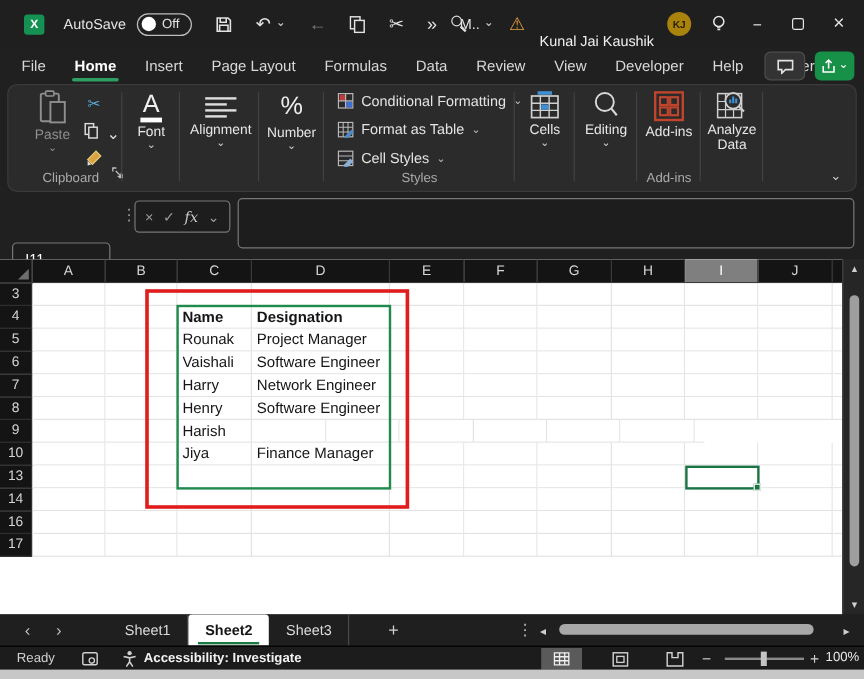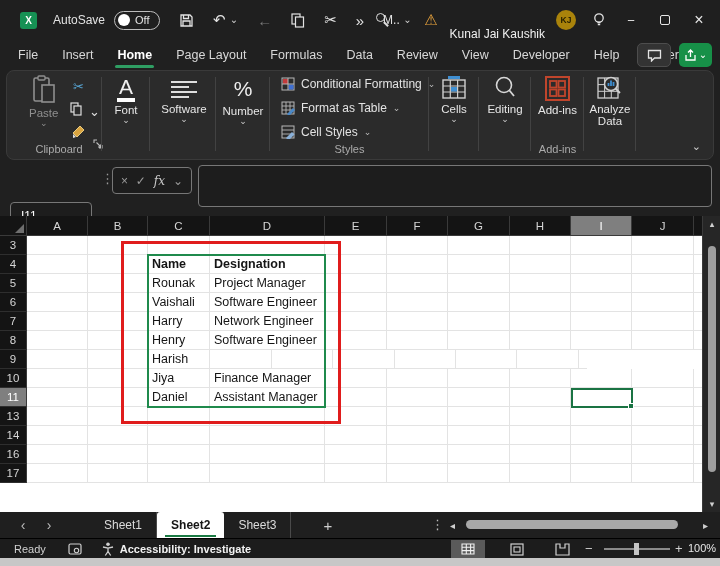--- a/index.html
+++ b/index.html
@@ -169,22 +169,22 @@
       <div class="win-btn">
           <div class="max-box"></div>
         </div>
       <div class="win-btn" style="font-size:16px;margin-right:4px;">×</div>
     </div>
   </div>
 
   <div class="menubar">
     <div style="display:flex;align-items:center;">
         <div class="rtab">File</div>
+        <div class="rtab active">Home</div>
         <div class="rtab">Insert</div>
-        <div class="rtab active">Home</div>
         <div class="rtab">Page Layout</div>
         <div class="rtab">Formulas</div>
         <div class="rtab">Data</div>
         <div class="rtab">Review</div>
         <div class="rtab">View</div>
         <div class="rtab">Developer</div>
         <div class="rtab">Help</div>
         <div class="rtab">Power Pivot</div>
       </div>
     <div class="mb-right">
@@ -248,21 +248,21 @@
     <div class="rdiv" style="left:142px;"></div>
 
     <div class="rg" style="left:144px;width:66px;">
       <div class="big-btn" style="left:0;top:4px;width:66px;">
         <span class="alin">
             <i style="width:26px;"></i>
             <i style="width:18px;"></i>
             <i style="width:26px;"></i>
             <i style="width:18px;"></i>
           </span>
-        <span class="blbl" style="margin-top:5px;">Software</span>
+        <span class="blbl" style="margin-top:5px;">Alignment</span>
         <span class="bchev">⌄</span>
       </div>
     </div>
     <div class="rdiv" style="left:208px;"></div>
 
     <div class="rg" style="left:210px;width:52px;">
       <div class="big-btn" style="left:0;top:4px;width:52px;">
         <span class="pct">%</span>
         <span class="blbl" style="margin-top:6px;">Number</span>
         <span class="bchev">⌄</span>
@@ -508,34 +508,20 @@
         <div class="g-c" style="width: 115px;">Finance Manager</div>
         <div class="g-c" style="width: 62px;"></div>
         <div class="g-c" style="width: 61px;"></div>
         <div class="g-c" style="width: 62px;"></div>
         <div class="g-c" style="width: 61px;"></div>
         <div class="g-c" style="width: 61px;"></div>
         <div class="g-c" style="width: 62px;"></div>
         <div class="g-c filler"></div>
       </div>
       <div class="g-row">
-        <div class="g-rh sel">11</div>
-        <div class="g-c" style="width: 61px;"></div>
-        <div class="g-c" style="width: 60px;"></div>
-        <div class="g-c" style="width: 62px;">Daniel</div>
-        <div class="g-c" style="width: 115px;">Assistant Manager</div>
-        <div class="g-c" style="width: 62px;"></div>
-        <div class="g-c" style="width: 61px;"></div>
-        <div class="g-c" style="width: 62px;"></div>
-        <div class="g-c" style="width: 61px;"></div>
-        <div class="g-c" style="width: 61px;"></div>
-        <div class="g-c" style="width: 62px;"></div>
-        <div class="g-c filler"></div>
-      </div>
-      <div class="g-row">
         <div class="g-rh">13</div>
         <div class="g-c" style="width: 61px;"></div>
         <div class="g-c" style="width: 60px;"></div>
         <div class="g-c" style="width: 62px;"></div>
         <div class="g-c" style="width: 115px;"></div>
         <div class="g-c" style="width: 62px;"></div>
         <div class="g-c" style="width: 61px;"></div>
         <div class="g-c" style="width: 62px;"></div>
         <div class="g-c" style="width: 61px;"></div>
         <div class="g-c" style="width: 61px;"></div>

